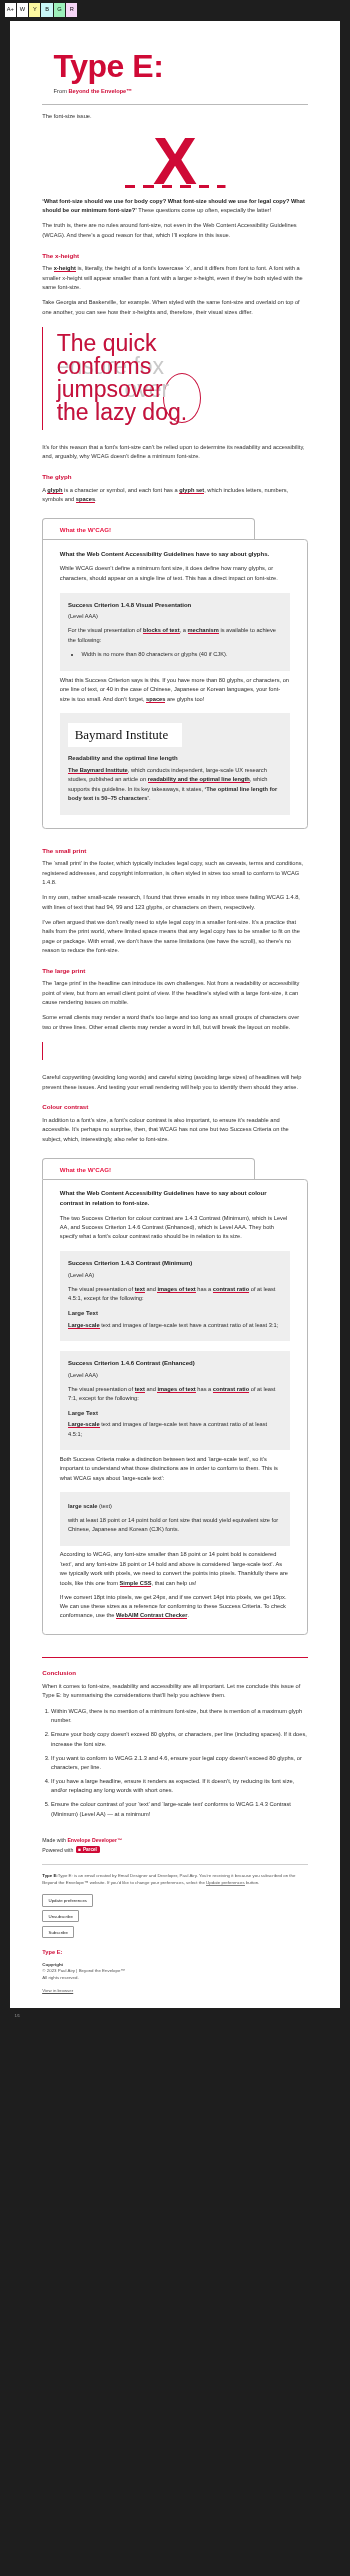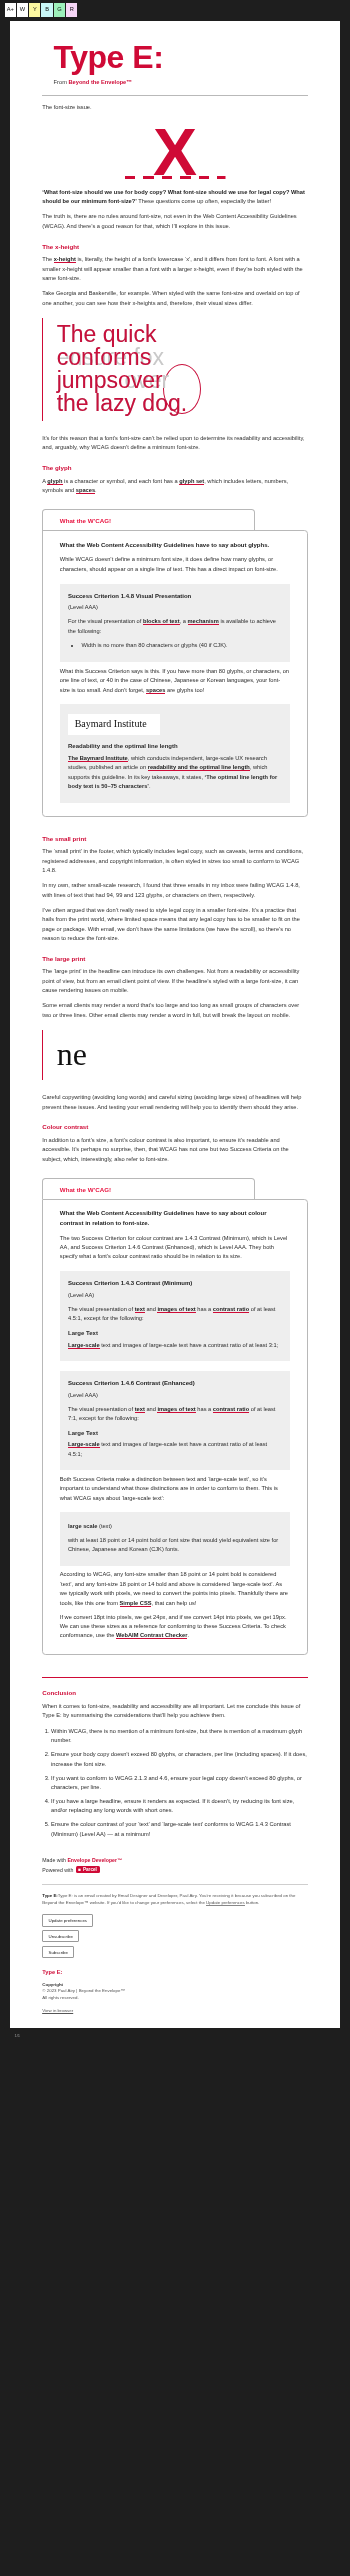--- a/index.html
+++ b/index.html
@@ -18,21 +18,21 @@
   .a11y-bar { background:#1e1e1e; padding:3.1px 0 3.1px 4.6px; display:flex; gap:1px; }
   .a11y-btn {
     width:11.3px; height:14.4px; border:0; cursor:pointer;
     font-family:"Liberation Sans", sans-serif;
     font-size:5.7px; color:#111; background:#fff;
     display:flex; align-items:center; justify-content:center; padding:0;
     line-height:1;
   }
 
   
-  .sheet { background:#ffffff; margin:0 10.3px; padding:4px 0 0 0; }
+  .sheet { background:#ffffff; margin:0 10.3px; padding:13px 0 0 0; }
 
   .masthead { padding:11.3px 11.3px 0 11.3px; }
   h1.title {
     color:#cf0a36; font-size:32px; line-height:0.94; letter-spacing:-0.5px;
     margin:6.2px 0 0 32px; font-weight:700;
   }
   .from { margin:7.2px 0 0 32px; font-size:5.7px; color:#333; }
   .from b { color:#cf0a36; font-weight:700; }
   .rule { border:0; border-top:0.5px solid #b9b9b9; margin:9.3px 32px 0 32px; }
 
@@ -91,21 +91,21 @@
   .grey { background:#eeeeee; padding:9.3px 8.2px 11.3px 8.2px; margin:9.3px 0 0 0; }
   .grey h5 { margin:0; font-size:6px; font-weight:700; color:#1b1b1b; }
   .grey p  { font-size:5.7px; line-height:1.65; margin:4.6px 0 0 0; }
   .grey ul { margin:5.2px 0 0 0; padding-left:13.4px; }
   .grey li { font-size:5.7px; line-height:1.65; }
   .grey .ht { font-weight:700; font-size:6px; margin-top:6.2px; }
 
   
   .logo-box { background:#ffffff; padding:5.7px 6.7px; display:inline-block; margin:0 0 2.1px 0; }
   .logo-box .bm {
-    font-family:"Liberation Serif", serif; font-size:10px; color:#111; line-height:1;
+    font-family:"Liberation Serif", serif; font-size:13px; color:#111; line-height:1;
     position:relative; padding-right:7.2px; display:inline-block;
   }
 
   
   hr.thick { border:0; border-top:1px solid #cf0a36; margin:21.6px 0 0 0; }
   ol.steps { margin:6.2px 0 0 0; padding-left:8.8px; }
   ol.steps li { font-size:5.7px; line-height:1.65; margin:4.6px 0 0 0; }
 
   
   .made { margin:17.5px 32px 0 32px; padding-bottom:2.1px; }
@@ -236,21 +236,20 @@
       <h2 class="sec" style="margin-top:17.5px">The small print</h2>
       <p class="tx">The ‘small print’ in the footer, which typically includes legal copy, such as caveats, terms and conditions, registered addresses, and copyright information, is often styled in sizes too small to conform to WCAG 1.4.8.</p>
       <p class="tx">In my own, rather small-scale research, I found that three emails in my inbox were failing WCAG 1.4.8, with lines of text that had 94, 99 and 123 glyphs, or characters on them, respectively.</p>
       <p class="tx">I’ve often argued that we don’t really need to style legal copy in a smaller font-size. It’s a practice that hails from the print world, where limited space means that any legal copy has to be smaller to fit on the page or package. With email, we don’t have the same limitations (we have the scroll), so there’s no reason to reduce the font-size.</p>
 
       <h2 class="sec">The large print</h2>
       <p class="tx">The ‘large print’ in the headline can introduce its own challenges. Not from a readability or accessibility point of view, but from an email client point of view. If the headline’s styled with a large font-size, it can cause rendering issues on mobile.</p>
       <p class="tx">Some email clients may render a word that’s too large and too long as small groups of characters over two or three lines. Other email clients may render a word in full, but will break the layout on mobile.</p>
 
       <div class="headline-spec">
-        <div>ne</div>
       </div>
 
       <p class="tx" style="margin-top:13.4px">Careful copywriting (avoiding long words) and careful sizing (avoiding large sizes) of headlines will help prevent these issues. And testing your email rendering will help you to identify them should they arise.</p>
 
       <h2 class="sec">Colour contrast</h2>
       <p class="tx">In addition to a font’s size, a font’s colour contrast is also important, to ensure it’s readable and accessible. It’s perhaps no surprise, then, that WCAG has not one but two Success Criteria on the subject, which, interestingly, also refer to font-size.</p>
 
       <div class="wcag">
         <div class="wcag-tab">
           <h3>What the W’CAG!</h3>

